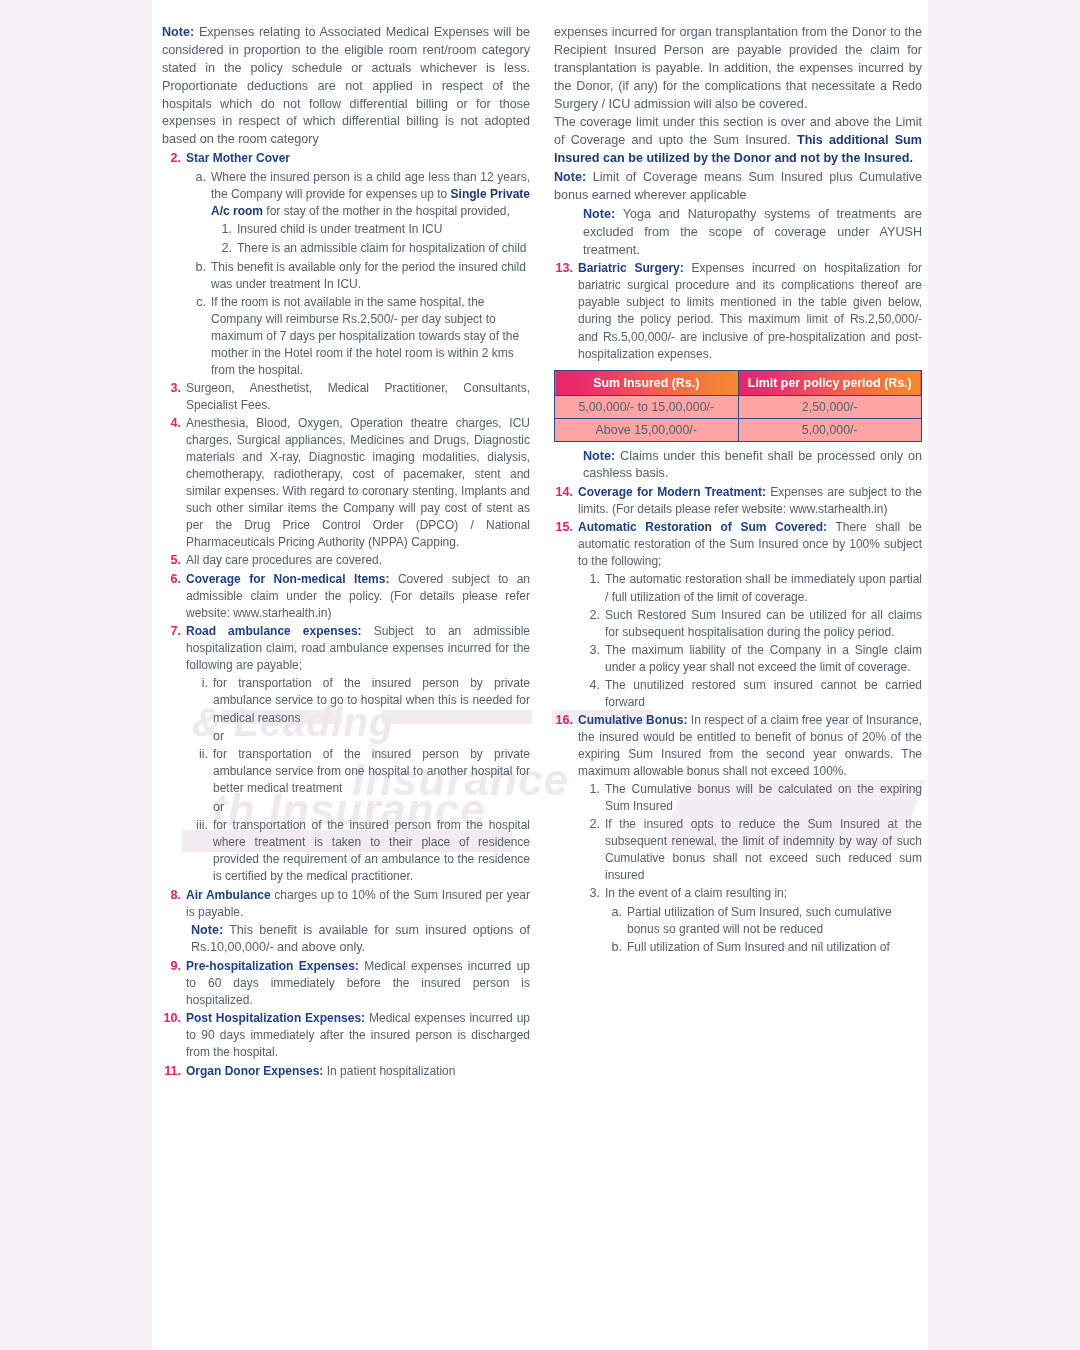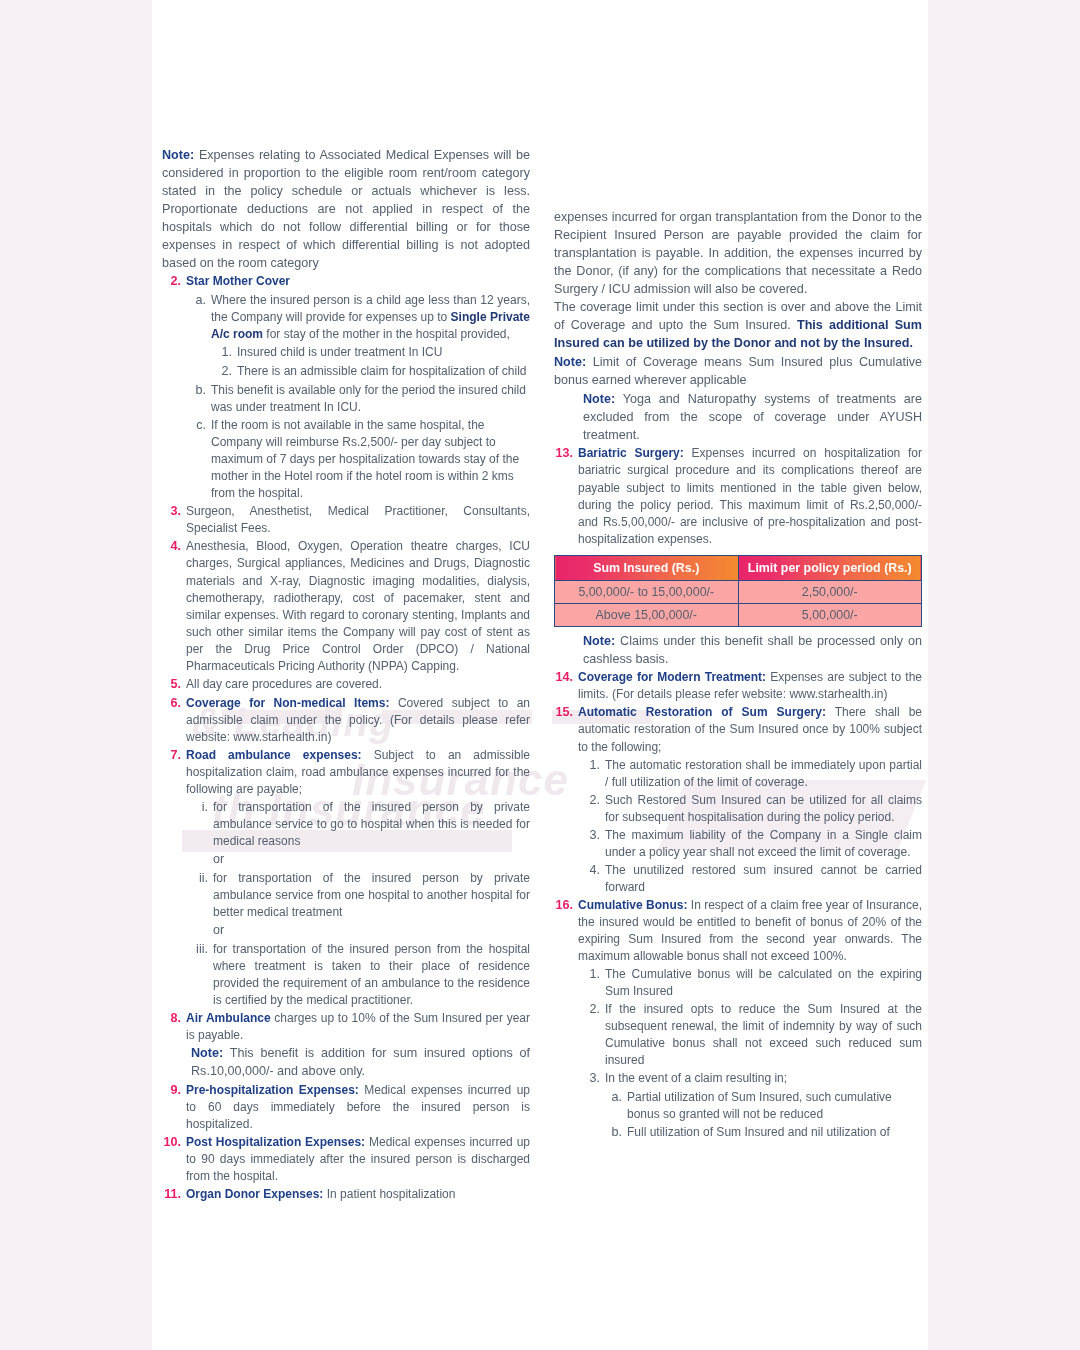--- a/index.html
+++ b/index.html
@@ -56,23 +56,22 @@
     width: 240px; height: 70px;
     background: #f4eef3;
     transform: skewX(-22deg);
   }
 
   .cols {
     position: relative;
     z-index: 2;
     display: flex;
     gap: 24px;
-    padding: 2px 10px 0 10px;
+    padding: 24px 10px 0 10px;
     height: 100%;
-    align-items: center;
   }
   .col {
     width: 368px;
     flex: 0 0 368px;
   }
 
   
   .blk {
     font-size: 12.6px;
     line-height: 1.42;
@@ -233,21 +232,21 @@
         </div>
         <div class="row lvl1">
           <span class="marker m-rom">iii.</span>
           <span class="body just">for transportation of the insured person from the hospital where treatment is taken to their place of residence provided the requirement of an ambulance to the residence is certified by the medical practitioner.</span>
         </div>
 
         <div class="row">
           <span class="marker m-num">8.</span>
           <span class="body just"><b class="hd">Air Ambulance</b><span> charges up to 10% of the Sum Insured per year is payable.</span></span>
         </div>
-        <p class="blk lvl1 just"><span class="note-lbl">Note:</span><span> This benefit is addition for sum insured options of Rs.10,00,000/- and above only.</span></p>
+        <p class="blk lvl1 just"><span class="note-lbl">Note:</span><span> This benefit is available for sum insured options of Rs.10,00,000/- and above only.</span></p>
 
         <div class="row">
           <span class="marker m-num">9.</span>
           <span class="body just"><b class="hd">Pre-hospitalization Expenses:</b><span> Medical expenses incurred up to 60 days immediately before the insured person is hospitalized.</span></span>
         </div>
 
         <div class="row">
           <span class="marker m-num">10.</span>
           <span class="body just"><b class="hd">Post Hospitalization Expenses:</b><span> Medical expenses incurred up to 90 days immediately after the insured person is discharged from the hospital.</span></span>
         </div>
@@ -295,21 +294,21 @@
 
         <p class="blk lvl1 just"><span class="note-lbl">Note:</span><span> Claims under this benefit shall be processed only on cashless basis.</span></p>
 
         <div class="row">
           <span class="marker m-num">14.</span>
           <span class="body just"><b class="hd">Coverage for Modern Treatment:</b><span> Expenses are subject to the limits. (For details please refer website: www.starhealth.in)</span></span>
         </div>
 
         <div class="row">
           <span class="marker m-num">15.</span>
-          <span class="body just"><b class="hd">Automatic Restoration of Sum Surgery:</b><span> There shall be automatic restoration of the Sum Insured once by 100% subject to the following;</span></span>
+          <span class="body just"><b class="hd">Automatic Restoration of Sum Covered:</b><span> There shall be automatic restoration of the Sum Insured once by 100% subject to the following;</span></span>
         </div>
         <div class="row lvl1">
           <span class="marker m-dig">1.</span>
           <span class="body just">The automatic restoration shall be immediately upon partial / full utilization of the limit of coverage.</span>
         </div>
         <div class="row lvl1">
           <span class="marker m-dig">2.</span>
           <span class="body just">Such Restored Sum Insured can be utilized for all claims for subsequent hospitalisation during the policy period.</span>
         </div>
         <div class="row lvl1">

